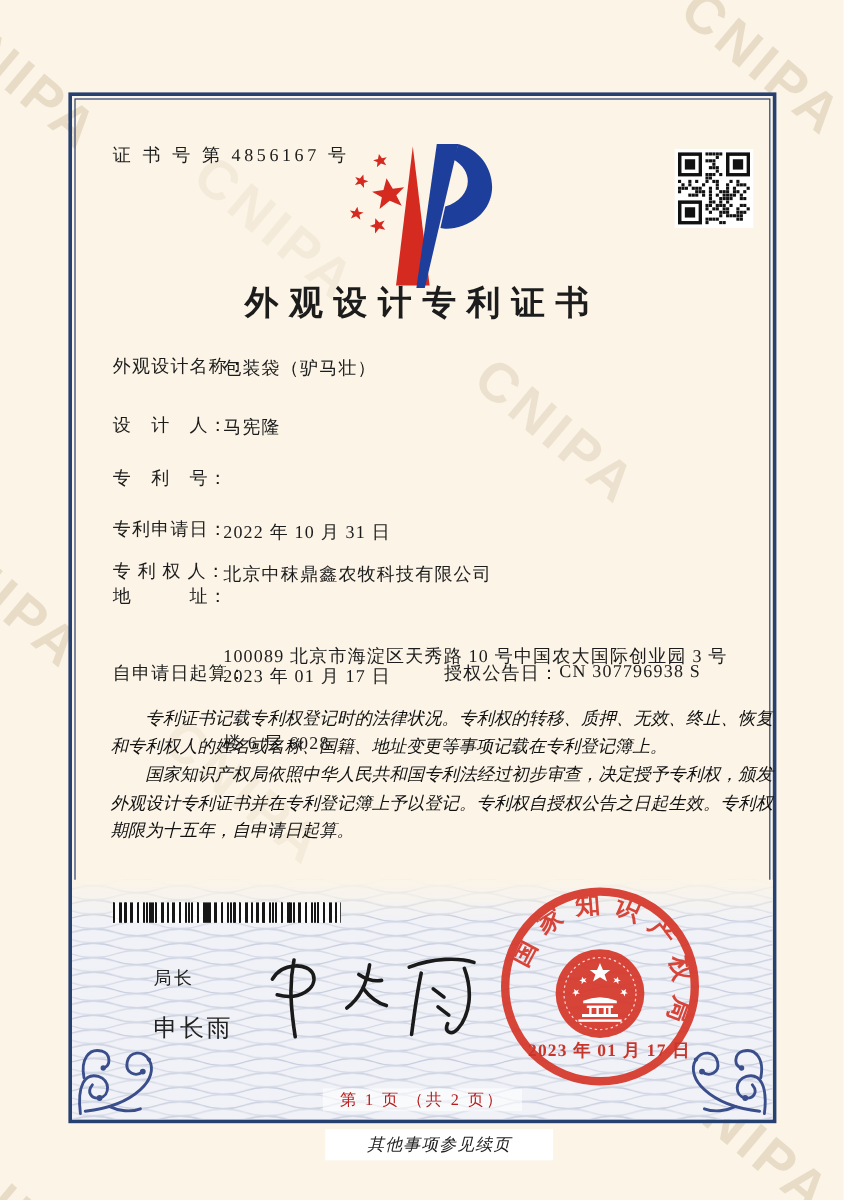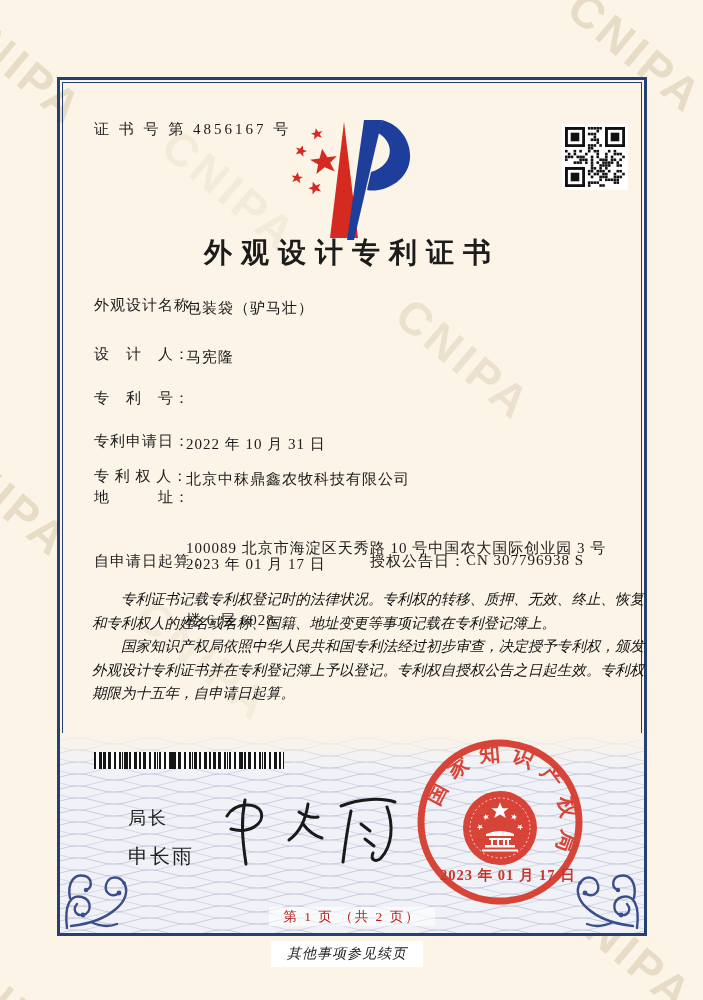--- a/index.html
+++ b/index.html
@@ -51,39 +51,39 @@
   .wave-fade{position:absolute; left:0; right:0; top:0; height:34px;
     background:linear-gradient(#fbf4e7, rgba(251,244,231,0));}
   .barcode{
     position:absolute; left:34px; top:672px; width:190px; height:17px;
     background-color:rgba(255,255,255,.85);
     background-image:
       repeating-linear-gradient(90deg,#161616 0 2px,transparent 2px 5px),
       repeating-linear-gradient(90deg,#161616 0 1px,transparent 1px 7px),
       repeating-linear-gradient(90deg,transparent 0 9px,#161616 9px 11px,transparent 11px 23px);
   }
-  .signer-title{position:absolute; left:68px; top:726px; font-size:18px; letter-spacing:2px; color:#222;}
+  .signer-title{position:absolute; left:68px; top:726px; font-size:15px; letter-spacing:2px; color:#222;}
   .signer-name{position:absolute; left:68px; top:763px; font-size:20px; letter-spacing:2px; color:#222;}
   .signature{position:absolute; left:155px; top:708px;}
   .seal{position:absolute; left:356px; top:658px;}
   .seal-date{
     position:absolute; left:380px; top:786px; width:210px;
     color:#c8352a; font-size:14.5px; letter-spacing:1px; font-weight:bold; white-space:pre;
   }
   .page-info{
     position:absolute; left:0; right:0; top:828px; text-align:center;
     font-size:13.5px; letter-spacing:2px; color:#b91c1c;
   }
   .page-info span{background:rgba(255,255,255,.6); padding:2px 14px;}
   .flourish{position:absolute; bottom:1px;}
   .flourish.fl-left{left:1px;}
   .flourish.fl-right{right:1px; transform:scaleX(-1);}
   
   .continuation{
-    position:absolute; left:271px; top:941px; width:152px; height:26px; z-index:3;
+    position:absolute; left:271px; top:941px; width:190px; height:26px; z-index:3;
     background:#ffffff; display:flex; align-items:center; justify-content:center;
     font-style:italic; font-size:14px; letter-spacing:1px; color:#222;
   }
 </style>
 </head>
 <body>
 
 <div class="page">
 
   <div class="wm" style="left:-28px; top:-8px; opacity:.55">CNIPA</div>

